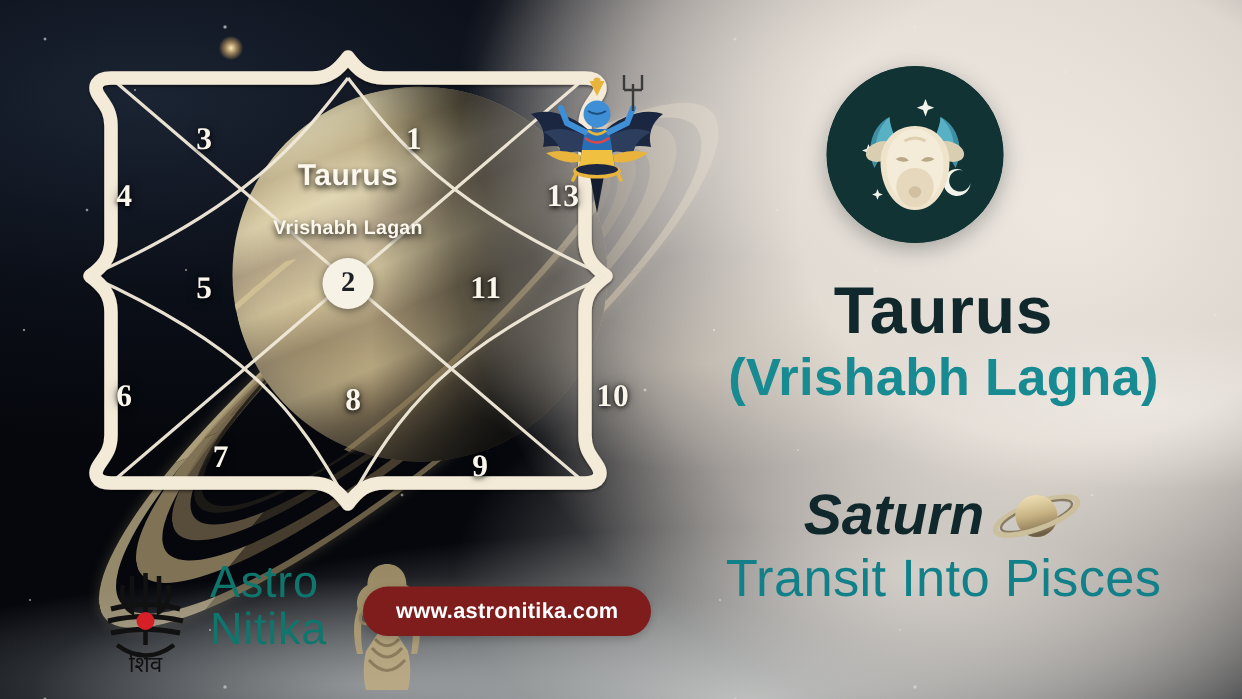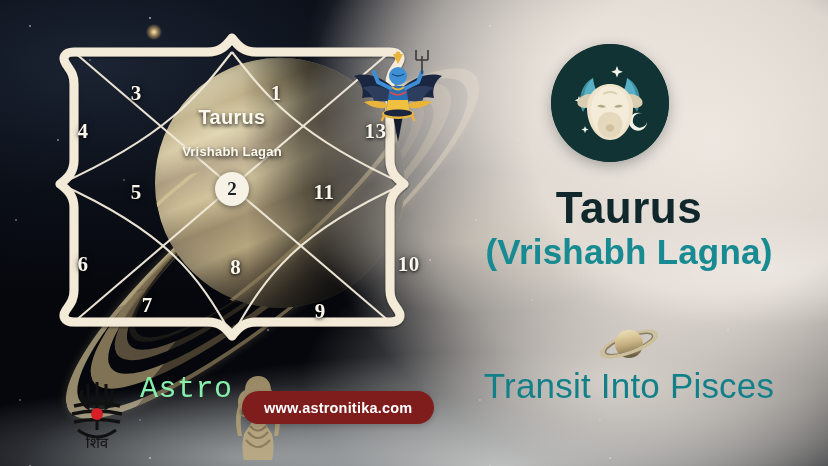--- a/index.html
+++ b/index.html
@@ -217,22 +217,22 @@
     font-size:35px; font-weight:normal; color:#128089;
     letter-spacing:.2px; margin-top:-4px;
   }
 
   
   .logo {
     position:absolute; left:58px; top:372px; width:180px; height:86px;
   }
   .logo-text {
     position:absolute; left:82px; top:2px;
-    font-family:Liberation Mono, monospace;
-    color:#86efac;
+    font-family:Liberation Sans, sans-serif;
+    color:#0f766e;
   }
   .logo-text .l1 { font-size:30px; line-height:30px; display:block; letter-spacing:.5px;}
   .logo-text .l2 { font-size:30px; line-height:32px; display:block; letter-spacing:.5px;}
   .trishul { position:absolute; left:6px; top:4px; width:66px; height:78px; }
   .shiva-fig { position:absolute; left:158px; top:0px; width:84px; height:88px; opacity:.92;}
 
   .urlpill {
     position:absolute; left:242px; top:391px;
     height:33px; padding:0 22px;
     background:#7f1d1d;
@@ -407,20 +407,21 @@
     </svg>
   </div>
 
   <div class="headline">
     <span class="h1">Taurus</span>
     <span class="h2">(Vrishabh Lagna)</span>
   </div>
 
   <div class="subline">
     <div class="row-saturn">
+      <span class="w">Saturn</span>
       <span class="sat-icon">
         <svg width="62" height="44" viewBox="0 0 62 44" aria-hidden="true">
           <g transform="rotate(-20 31 22)">
             <ellipse cx="31" cy="22" rx="29" ry="8.5" fill="none" stroke="#cbbf9c" stroke-width="3.4" opacity=".95"></ellipse>
             <ellipse cx="31" cy="22" rx="25" ry="6.8" fill="none" stroke="#7d6f53" stroke-width="1.6" opacity=".85"></ellipse>
           </g>
           <circle cx="31" cy="22" r="14" fill="#ddcb9d"></circle>
           <circle cx="31" cy="22" r="14" fill="none"></circle>
           <path d="M17,22 a14,14 0 0,1 28,0 a14,14 0 0,1 -28,0 Z" fill="url(#satg)"></path>
           <defs>
@@ -455,20 +456,21 @@
         <path d="M10,46 q23,-5 46,0" stroke="#111" stroke-width="3.4" fill="none"></path>
         <circle cx="33" cy="38" r="6" fill="#d61f26"></circle>
 
         <path d="M14,54 q19,14 38,0" stroke="#111" stroke-width="3" fill="none"></path>
 
         <text x="33" y="72" text-anchor="middle" font-size="15" font-family="'Liberation Serif',serif" fill="#111">शिव</text>
       </svg>
     </span>
     <span class="logo-text">
       <span class="l1">Astro</span>
+      <span class="l2">Nitika</span>
     </span>
     <span class="shiva-fig">
       <svg width="84" height="88" viewBox="0 0 84 88" aria-hidden="true">
         <g opacity=".88" fill="#b9a477">
 
           <path d="M42,4 C34,4 29,10 29,18 C22,22 20,30 24,38 C28,30 34,26 42,26 C50,26 56,30 60,38 C64,30 62,22 55,18 C55,10 50,4 42,4 Z"></path>
 
           <ellipse cx="42" cy="36" rx="13" ry="16" fill="#cdb98c"></ellipse>
 
           <path d="M35,34 q4,-2 7,1 q-4,2 -7,-1 Z" fill="#6c5a38"></path>

